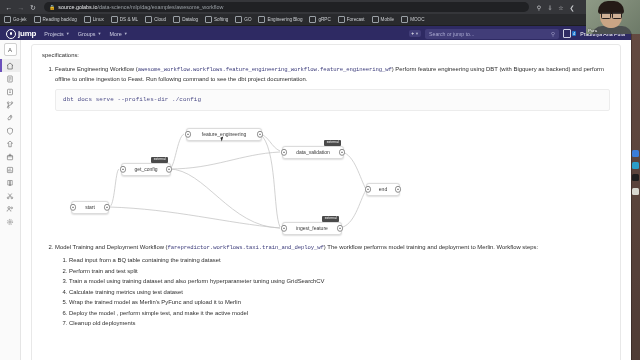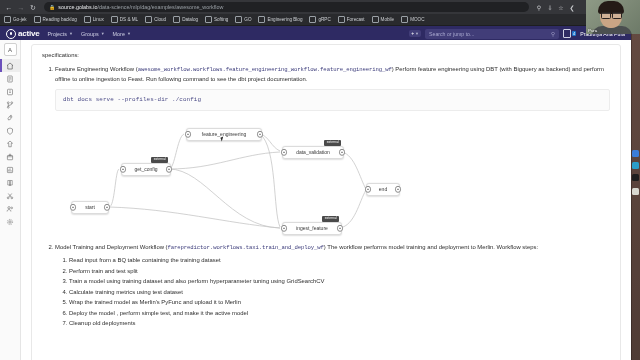--- a/index.html
+++ b/index.html
@@ -208,21 +208,21 @@
           <span class="bm-ic"></span>
           <span class="bm-tx">MOOC</span>
         </div>
     </div>
 
     <div class="glnav">
       <div class="brand">
         <span class="brand-mark">
             <span class="brand-dot"></span>
           </span>
-        <span class="brand-tx">active</span>
+        <span class="brand-tx">jump</span>
       </div>
       <div class="glitem">
           <span>Projects</span>
           <span class="caret">▼</span>
         </div>
       <div class="glitem">
           <span>Groups</span>
           <span class="caret">▼</span>
         </div>
       <div class="glitem">

